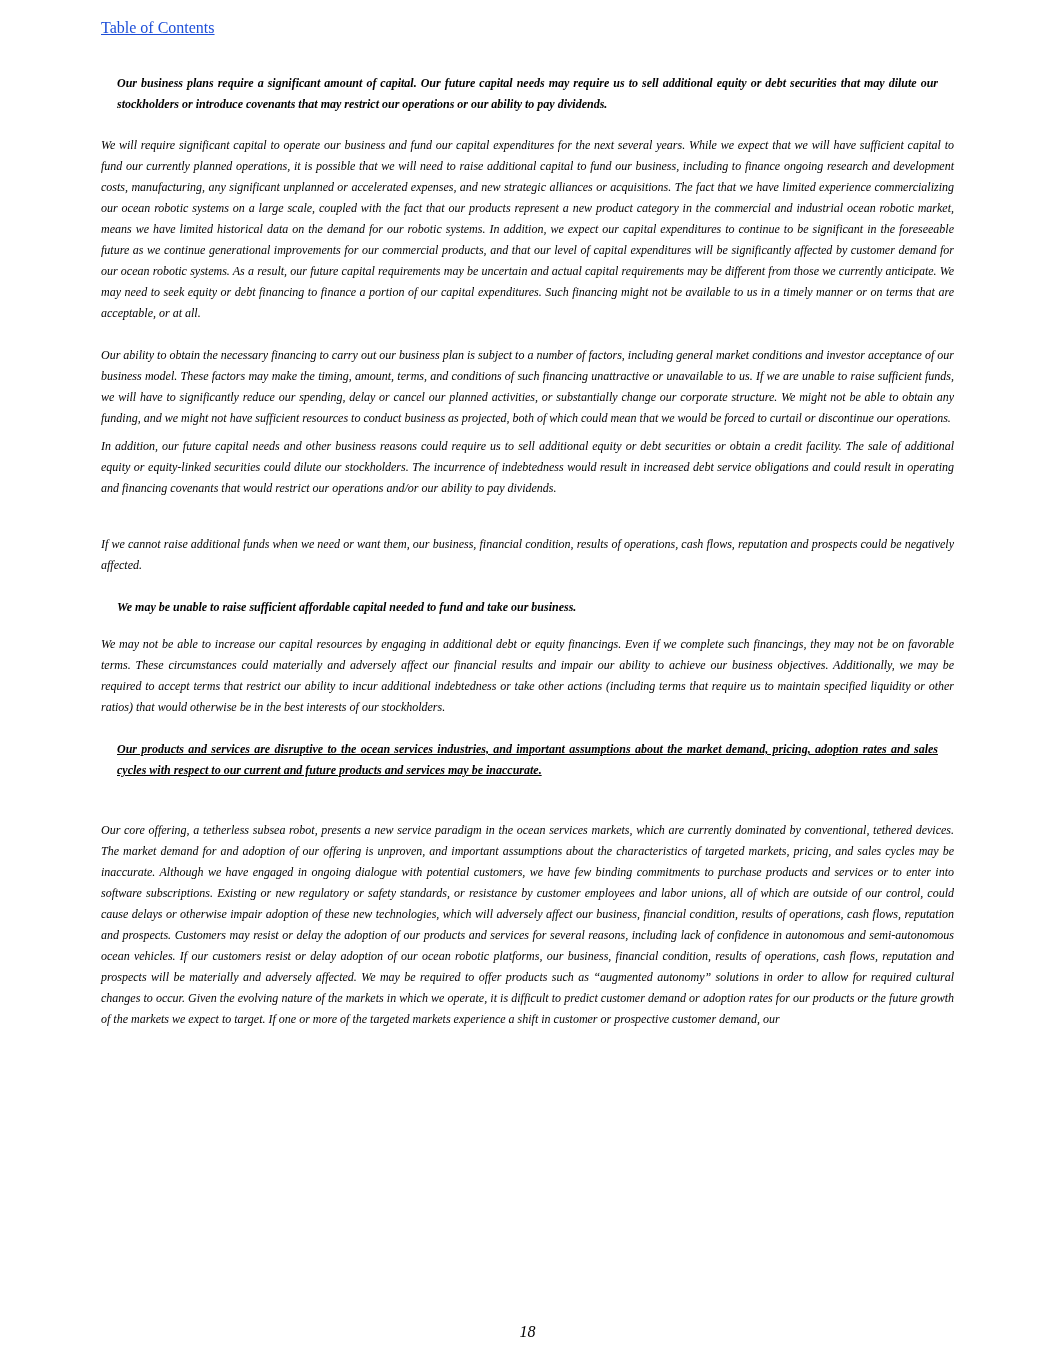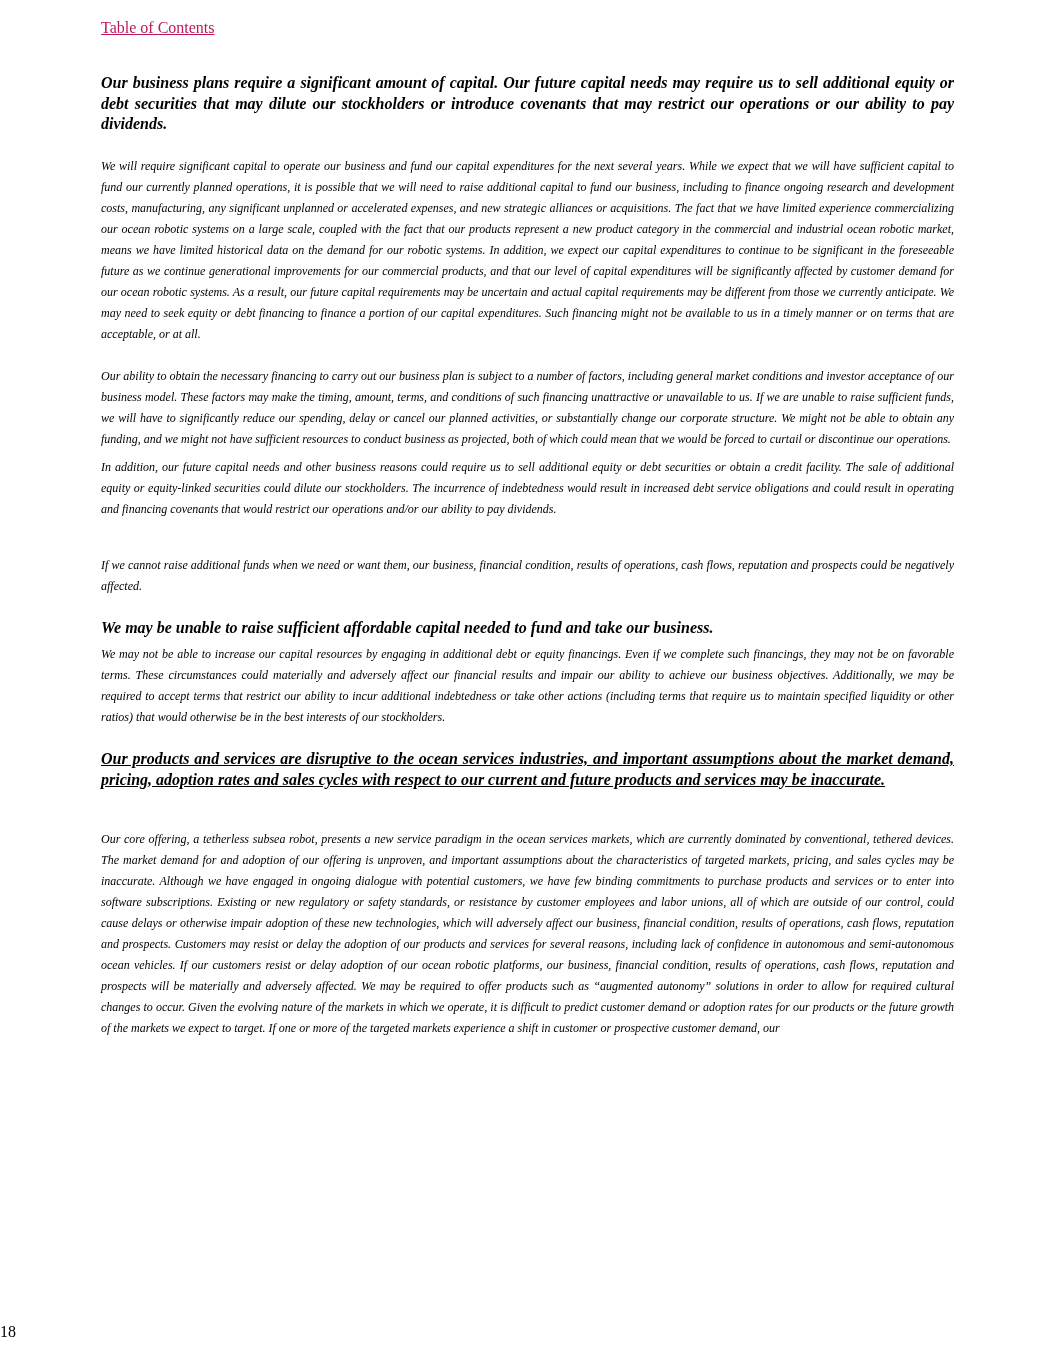--- a/index.html
+++ b/index.html
@@ -18,27 +18,27 @@
     .page {
       position: absolute;
       left: 101px;
       top: 18px;
       width: 853px;
     }
     .toc-link {
       display: inline-block;
       font-size: 16px;
       line-height: 20px;
-      color: #be185d;
+      color: #1d4ed8;
       text-decoration: underline;
       cursor: pointer;
     }
     .heading {
-      margin: 0;
-      font-size: 16px;
+      margin: 16px;
+      font-size: 12px;
       line-height: 20.7px;
       font-weight: bold;
       font-style: italic;
       text-align: justify;
     }
     .para {
       margin: 0;
       font-size: 12px;
       line-height: 21px;
       text-align: justify;
@@ -51,23 +51,24 @@
     .p4 { margin-top: 35px; }
     .h2 { margin-top: 21px; }
     .p5 { margin-top: 5px; }
     .h3 { margin-top: 21px; text-decoration: underline; }
     .p6 { margin-top: 39px; }
     .page-number {
       position: absolute;
       top: 1322px;
       left: 0;
       width: 1055px;
-      text-align: left;
+      text-align: center;
       font-size: 16px;
       line-height: 20px;
+      font-style: italic;
     }
   </style>
 </head>
 <body>
 
 <div class="page">
   <a class="toc-link">Table of Contents</a>
 
   <p class="heading h1">Our business plans require a significant amount of capital. Our future capital needs may require us to sell additional equity or debt securities that may dilute our stockholders or introduce covenants that may restrict our operations or our ability to pay dividends.</p>
   <p class="para p1">We will require significant capital to operate our business and fund our capital expenditures for the next several years. While we expect that we will have sufficient capital to fund our currently planned operations, it is possible that we will need to raise additional capital to fund our business, including to finance ongoing research and development costs, manufacturing, any significant unplanned or accelerated expenses, and new strategic alliances or acquisitions. The fact that we have limited experience commercializing our ocean robotic systems on a large scale, coupled with the fact that our products represent a new product category in the commercial and industrial ocean robotic market, means we have limited historical data on the demand for our robotic systems. In addition, we expect our capital expenditures to continue to be significant in the foreseeable future as we continue generational improvements for our commercial products, and that our level of capital expenditures will be significantly affected by customer demand for our ocean robotic systems. As a result, our future capital requirements may be uncertain and actual capital requirements may be different from those we currently anticipate. We may need to seek equity or debt financing to finance a portion of our capital expenditures. Such financing might not be available to us in a timely manner or on terms that are acceptable, or at all.</p>

